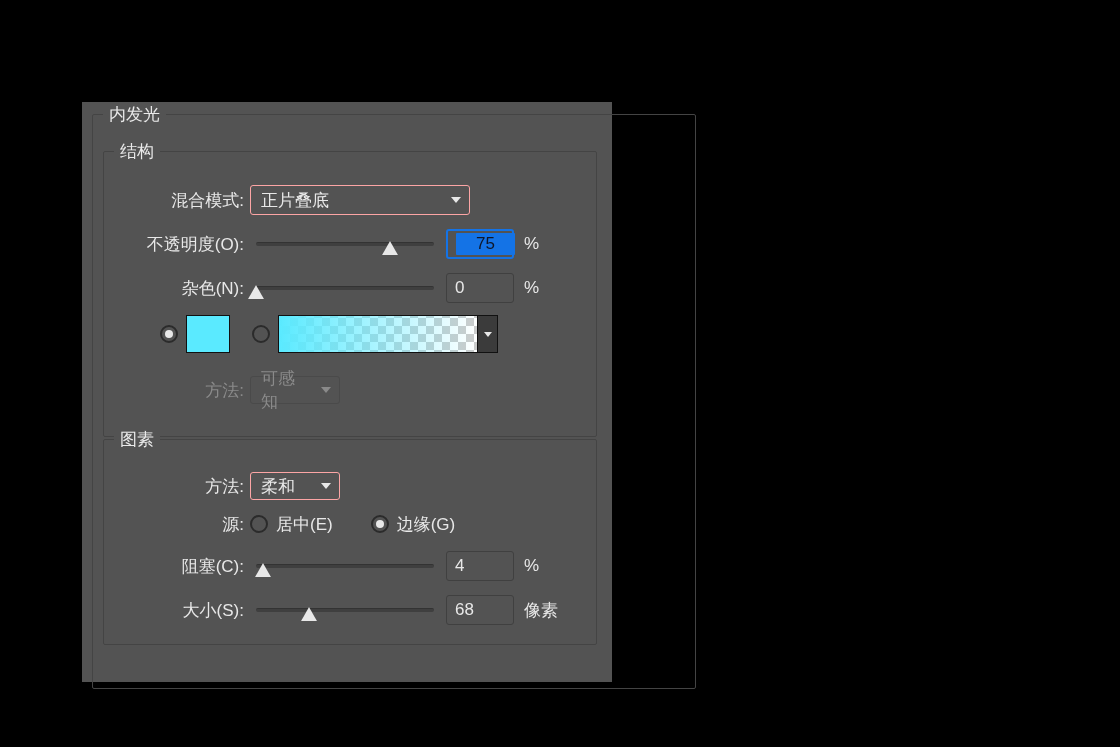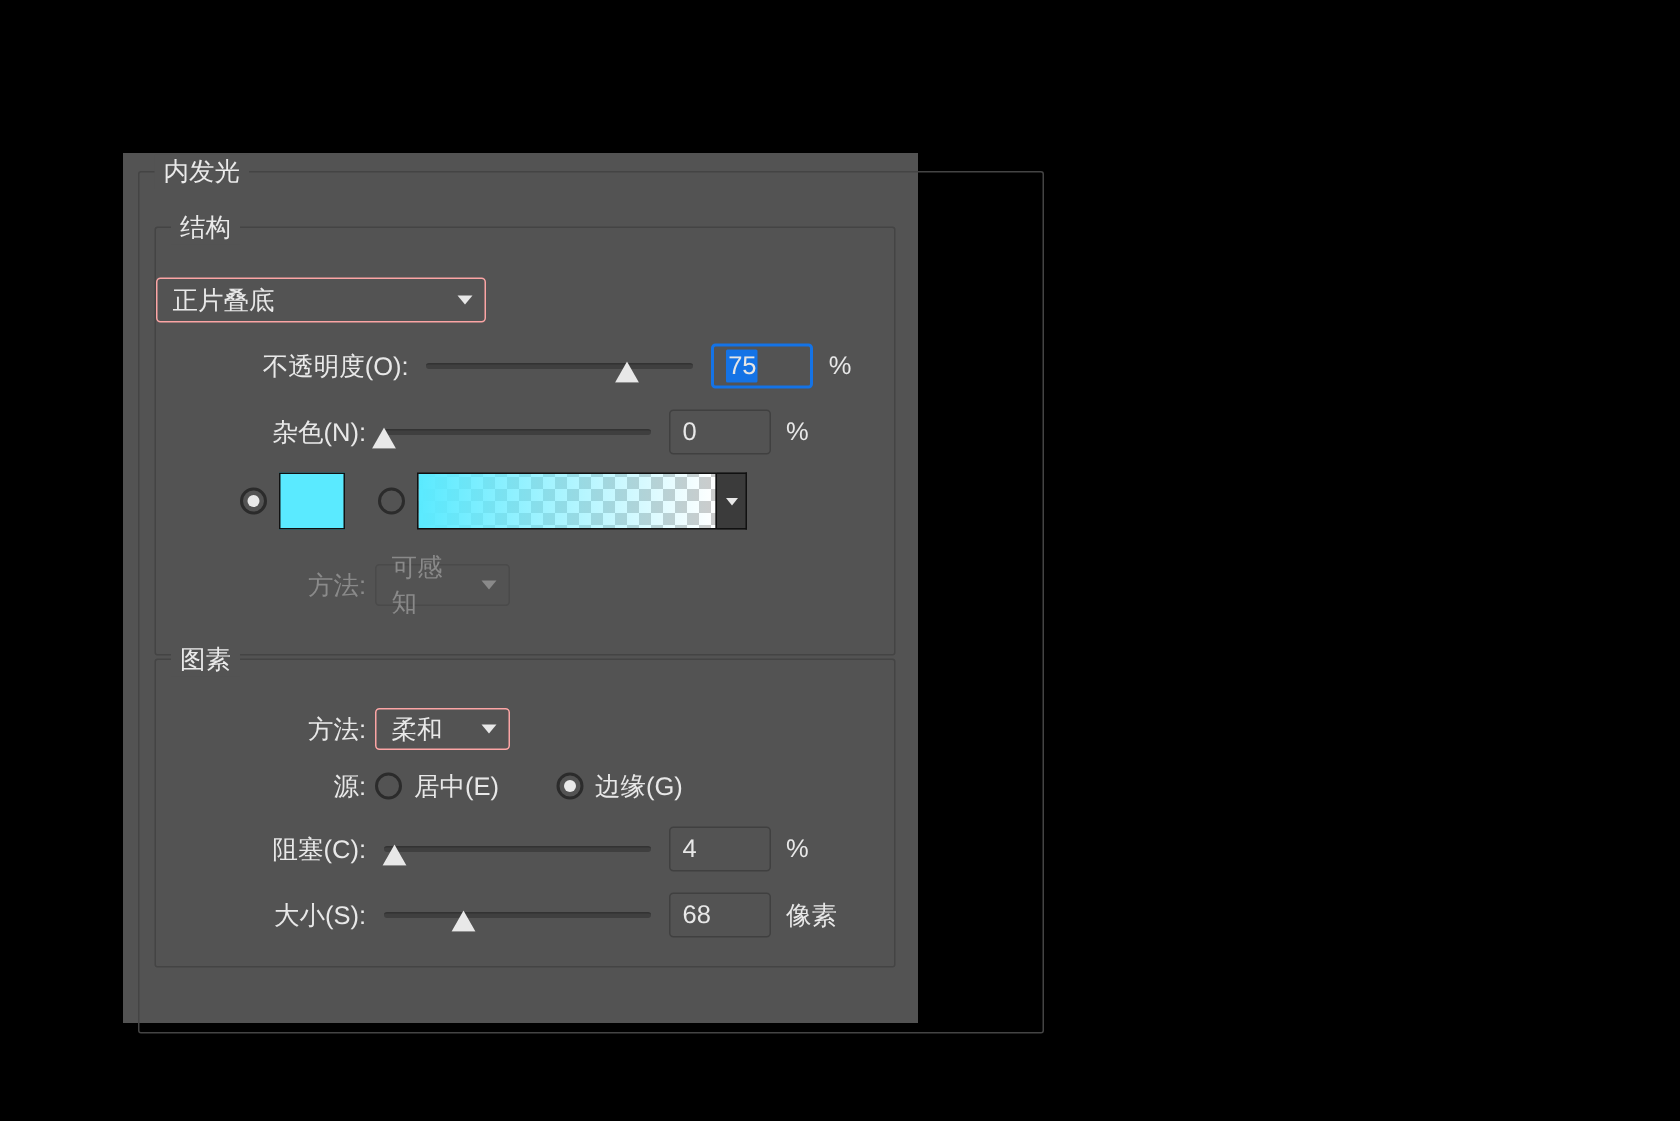--- a/index.html
+++ b/index.html
@@ -134,22 +134,22 @@
     display:flex;
     align-items:center;
     margin-left: 12px;
   }
   .numbox-focus {
     border: 2px solid #1473e6;
     background:#535353;
   }
   .numbox-focus .val {
     background:#1473e6;
-    color:#e5e5e5;
-    padding:1px 1px;
+    color:#0f172a;
+    padding:1px 20px;
     border-radius:1px;
   }
   .unit {
     margin-left: 10px;
     color:#e8e8e8;
   }
   .radio {
     width: 18px; height: 18px;
     border-radius: 50%;
     border: 2px solid #2b2b2b;
@@ -192,27 +192,28 @@
 
 <div class="panel">
 
   <div class="fieldset fieldset-outer">
     <div class="legend">内发光</div>
 
     <div class="fieldset fieldset-inner1">
       <div class="legend">结构</div>
 
       <div class="row" style="top: 32px;">
+        <div class="lbl">混合模式:</div>
         <div class="select" style="width:220px;">
           <span>正片叠底</span>
           <span class="chev"></span>
         </div>
       </div>
 
-      <div class="row" style="top: 76px; justify-content: center;">
+      <div class="row" style="top: 76px;">
         <div class="lbl">不透明度(O):</div>
         <div class="slider-track">
           <div class="slider-thumb" style="left:75%;"></div>
         </div>
         <div class="numbox numbox-focus">
           <span class="val">75</span>
         </div>
         <div class="unit">%</div>
       </div>
 

